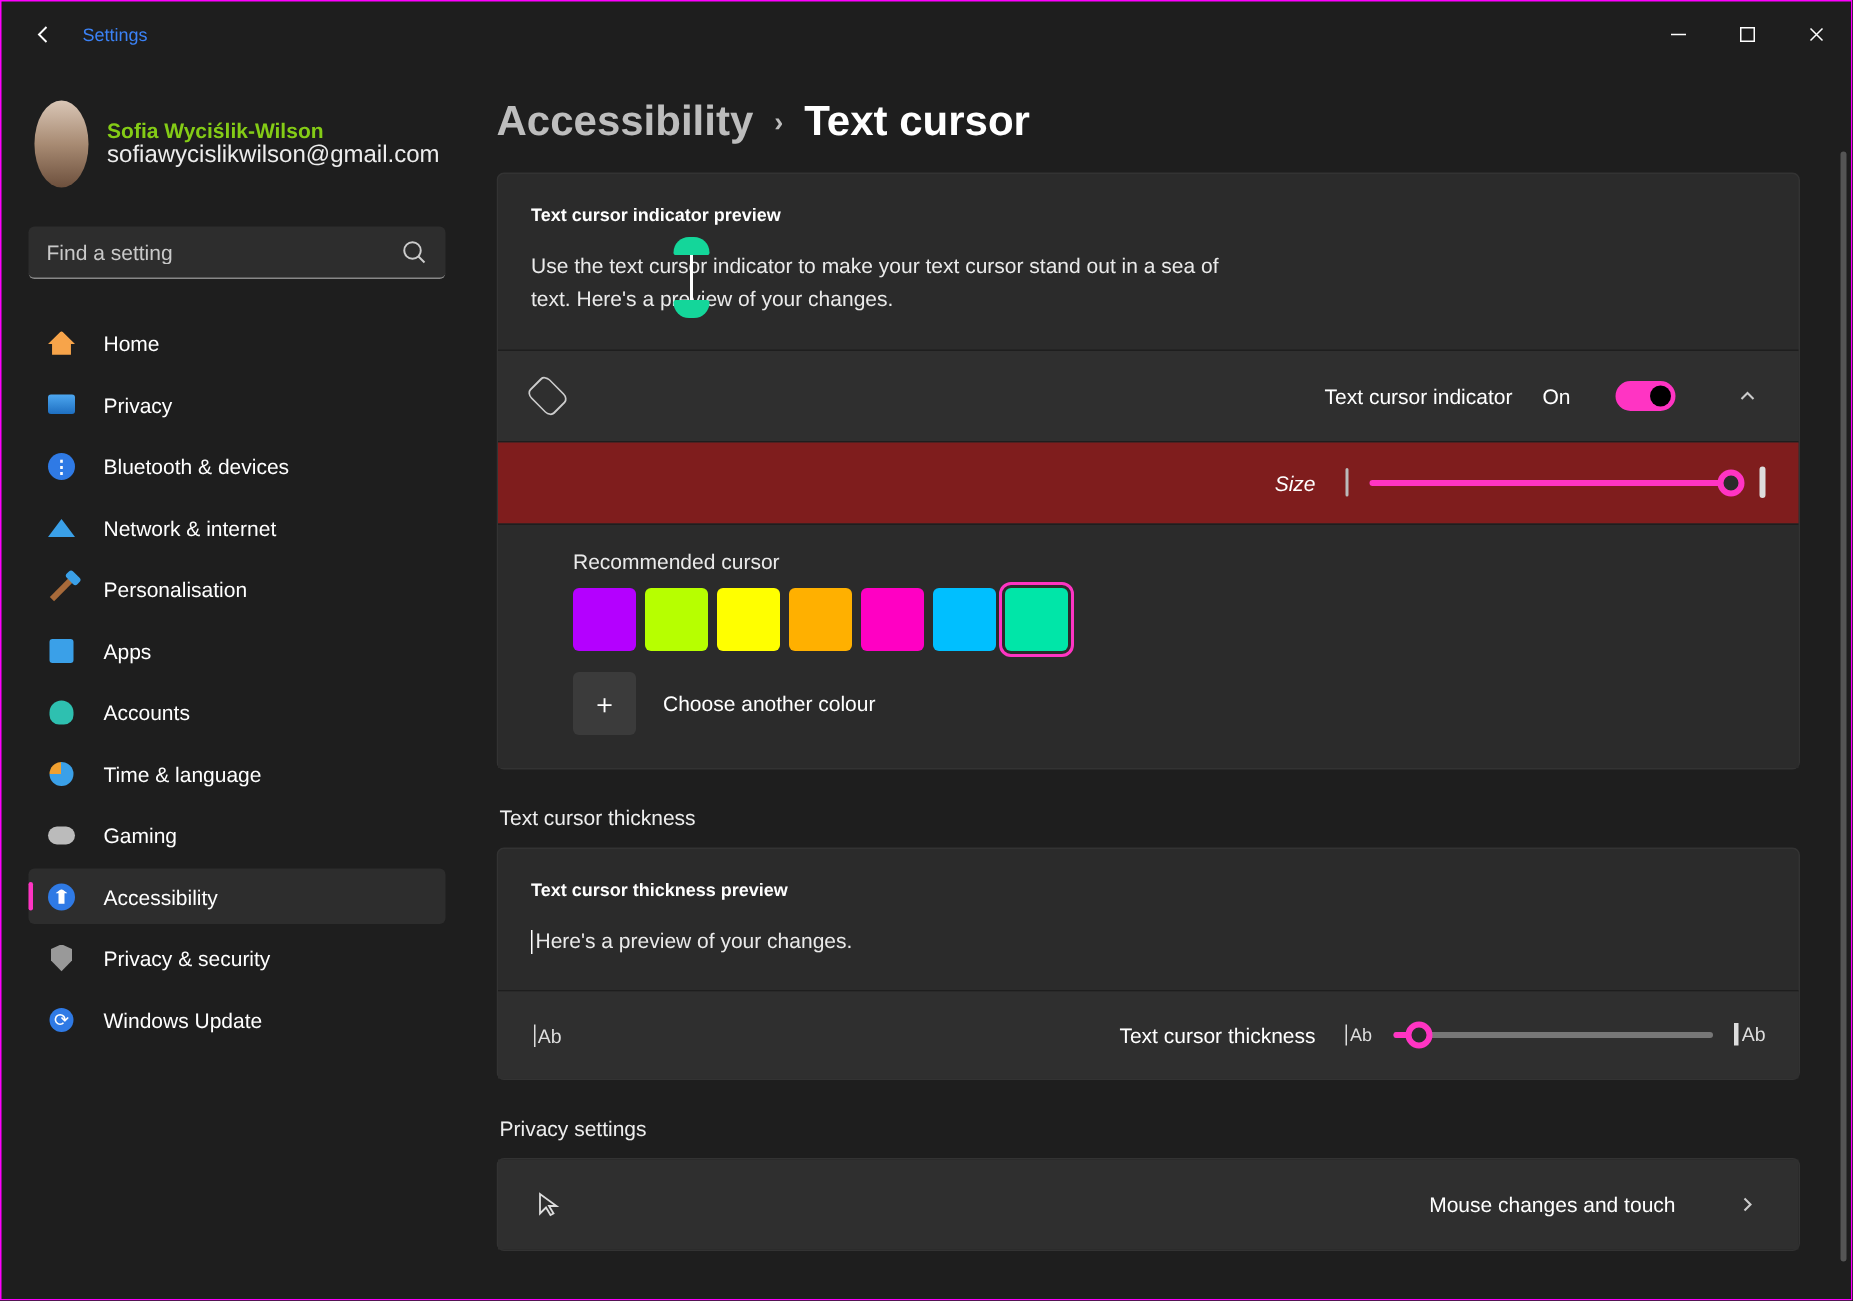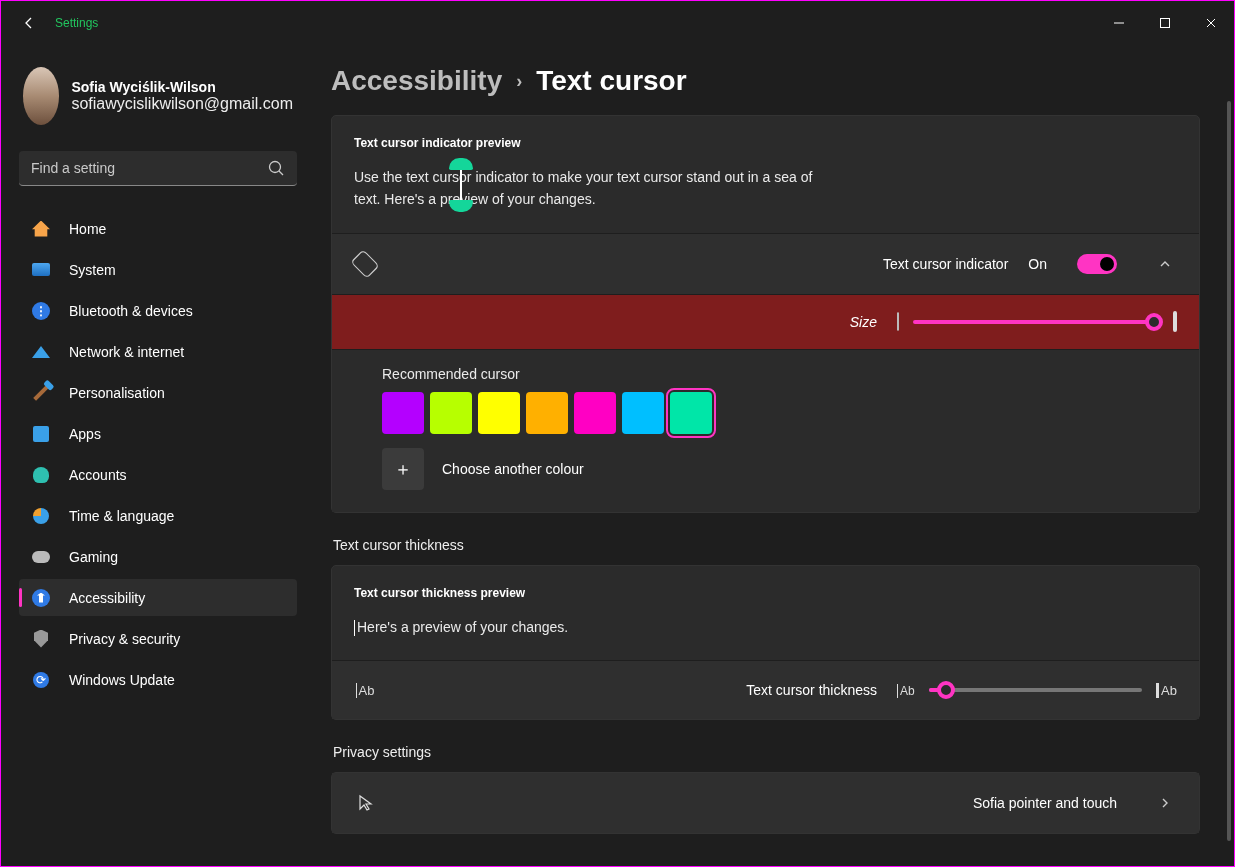--- a/index.html
+++ b/index.html
@@ -1,28 +1,28 @@
 <!DOCTYPE html>
 <html><head>
 <meta charset="utf-8">
 <style>
 * { margin: 0; padding: 0; box-sizing: border-box; font-family: "Segoe UI", Tahoma, sans-serif; }
 html, body { width: 1235px; height: 867px; overflow: hidden; background: #1e1e1e; color: #fff; }
 .window-border { width: 100%; height: 100%; border: 1px solid #f0f; position: relative; background: #1e1e1e; display: flex; flex-direction: column; }
 .titlebar { height: 44px; display: flex; align-items: center; padding-left: 18px; }
 .titlebar .back { width: 20px; height: 20px; display: flex; align-items: center; justify-content: center; color: #fff; cursor: pointer; }
-.titlebar .title { margin-left: 16px; font-size: 12px; color: #22c55e; }
+.titlebar .title { margin-left: 16px; font-size: 12px; color: #3b82f6; }
 .titlebar .spacer { flex: 1; }
 .winbtn { width: 46px; height: 30px; display: flex; align-items: center; justify-content: center; cursor: pointer; }
 .winbtn svg { stroke: #fff; }
 .body { flex: 1; display: flex; overflow: hidden; }
 .sidebar { width: 310px; padding: 18px 14px 14px 18px; display: flex; flex-direction: column; }
 .user { display: flex; align-items: center; gap: 12px; padding: 4px; }
 .avatar { width: 58px; height: 58px; border-radius: 50%; background: linear-gradient(180deg,#d9c6b6 0%,#a88b73 50%,#6d503d 100%); }
-.user-name { font-size: 14px; font-weight: 600; color: #ffffff; }
+.user-name { font-size: 14px; font-weight: 600; color: #84cc16; }
 .user-email { font-size: 16px; color: #ededed; }
 .search { margin-top: 22px; position: relative; }
 .search input { width: 100%; height: 35px; background: #2d2d2d; border: none; border-bottom: 1px solid #888; border-radius: 4px; padding: 0 40px 0 12px; color: #fff; font-size: 14px; }
 .search input::placeholder { color: #c9c9c9; }
 .search .sicon { position: absolute; right: 12px; top: 8px; width: 18px; height: 18px; }
 .nav { margin-top: 24px; display: flex; flex-direction: column; gap: 4px; }
 .nav-item { display: flex; align-items: center; gap: 18px; height: 37px; padding: 0 12px; border-radius: 4px; cursor: pointer; font-size: 14px; color: #fff; position: relative; }
 .nav-item.active { background: #2d2d2d; }
 .nav-item.active::before { content:""; position:absolute; left:0; top:9px; bottom:9px; width:3px; background:#ff34c3; border-radius:2px; }
 .nav-icon { width: 20px; height: 20px; display: flex; align-items: center; justify-content: center; }
@@ -139,21 +139,21 @@
           <div class="nav-item">
             <span class="nav-icon">
               <span class="ico-home"></span>
             </span>
             <span>Home</span>
           </div>
           <div class="nav-item">
             <span class="nav-icon">
               <span class="ico-monitor"></span>
             </span>
-            <span>System</span>
+            <span>Privacy</span>
           </div>
           <div class="nav-item">
             <span class="nav-icon">
               <span class="ico-bt">⋮</span>
             </span>
             <span>Bluetooth &amp; devices</span>
           </div>
           <div class="nav-item">
             <span class="nav-icon">
               <span class="ico-wifi"></span>
@@ -302,21 +302,21 @@
         </div>
 
         <div class="section-title">Privacy settings</div>
         <div class="card">
           <div class="row" style="background:#2f2f2f">
             <span class="row-icon">
               <svg width="18" height="18" viewBox="0 0 18 18">
                   <path d="M4 2 L4 15 L8 11 L11 16 L13 15 L10 10 L15 10 Z" fill="none" stroke="#ddd" stroke-width="1.2"></path>
                 </svg>
             </span>
-            <span class="row-label">Sofia pointer and touch</span>
+            <span class="row-label">Mouse changes and touch</span>
             <div class="expand">
               <svg width="14" height="14" viewBox="0 0 14 14">
                   <path d="M5 3 L9 7 L5 11" stroke="#ccc" stroke-width="1.4" fill="none"></path>
                 </svg>
             </div>
           </div>
         </div>
       </div>
       <div class="scrollbar"></div>
     </div>

